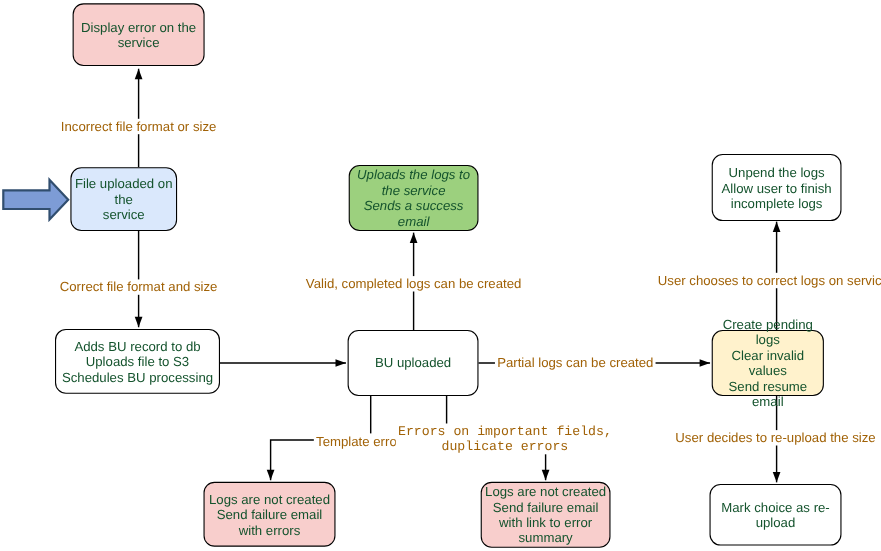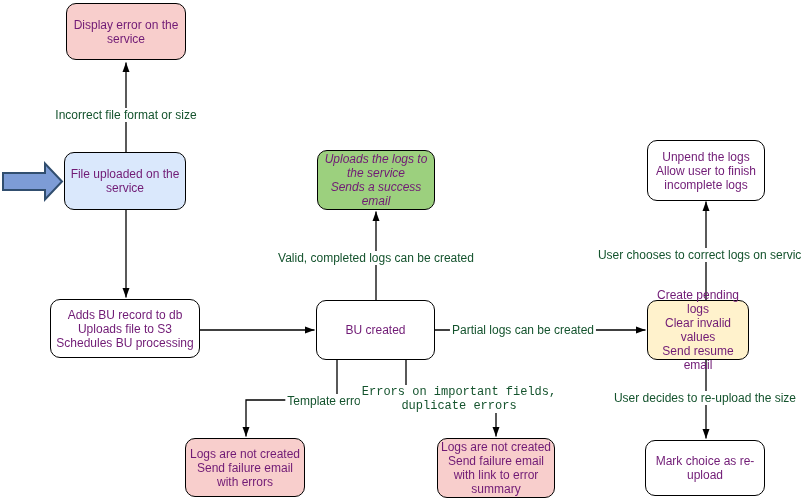--- a/index.html
+++ b/index.html
@@ -35,39 +35,39 @@
     position: absolute;
     box-sizing: border-box;
     border: 1.4px solid var(--stroke, #000);
     border-radius: 10px;
     display: flex;
     align-items: center;
     justify-content: center;
     text-align: center;
     font-size: 12px;
     line-height: 14px;
-    color: #701a75;
+    color: #14532d;
     padding: 1px;
   }
   .node .txt {
     white-space: pre-line;
   }
   .fill-pink   { background: var(--pink-fill,   #f8cecc); }
   .fill-blue   { background: var(--blue-fill,   #dae8fc); }
   .fill-green  { background: var(--green-fill,  #9cd07e); }
   .fill-yellow { background: var(--yellow-fill, #fff2cc); }
   .fill-white  { background: var(--white-fill,  #ffffff); }
   .edge-label {
     position: absolute;
     transform: translate(-50%, -50%);
     background: #ffffff;
     padding: 0 2px;
     font-size: 12px;
     line-height: 14px;
-    color: #14532d;
+    color: #a16207;
     white-space: nowrap;
     text-align: center;
   }
   .edge-label.multiline {
     white-space: pre-line;
   }
 </style>
 </head>
 <body>
 
@@ -89,33 +89,33 @@
     <path class="edge" d="M337,360 L337,400 L246,400 L246,436.5" marker-end="url(#arrow)"></path>
     <path class="edge" d="M406,360 L406,398 L496,398 L496,436.5" marker-end="url(#arrow)"></path>
     <polygon class="pointer" points="3,173 45,173 45,163.5 62,181.5 45,199.5 45,190 3,190"></polygon>
   </svg>
 
   <div class="node fill-pink" style="left:66px; top:3px; width:120px; height:57px;">
     <span class="txt">Display error on the
 service</span>
   </div>
 
-  <div class="node fill-blue" style="left:64px; top:152px; width:122px; height:58px;">
+  <div class="node fill-blue" style="left:64px; top:152px; width:97px; height:58px;">
     <span class="txt">File uploaded on the
 service</span>
   </div>
 
   <div class="node fill-white" style="left:50px; top:299px; width:150px; height:59px;">
     <span class="txt">Adds BU record to db
 Uploads file to S3
 Schedules BU processing</span>
   </div>
 
   <div class="node fill-white" style="left:316px; top:300px; width:119px; height:60px;">
-    <span class="txt">BU created</span>
+    <span class="txt">BU uploaded</span>
   </div>
 
   <div class="node fill-green" style="left:317px; top:150px; width:118px; height:60px;font-style:italic;">
     <span class="txt">Uploads the logs to
 the service
 Sends a success
 email</span>
   </div>
 
   <div class="node fill-yellow" style="left:647px; top:300px; width:102px; height:60px;">
@@ -143,20 +143,21 @@
 
   <div class="node fill-pink" style="left:437px; top:438px; width:118px; height:60px;">
     <span class="txt">Logs are not created
 Send failure email
 with link to error
 summary</span>
   </div>
 
   <div class="edge-label" style="left:126px; top:115px;">Incorrect file format or size</div>
 
+  <div class="edge-label" style="left:126px; top:261px;">Correct file format and size</div>
 
   <div class="edge-label" style="left:523px; top:330px;">Partial logs can be created</div>
 
   <div class="edge-label" style="left:376px; top:258px;">Valid, completed logs can be created</div>
 
   <div class="edge-label" style="left:329px; top:401px;">Template errors</div>
 
   <div class="edge-label multiline" style="left:459px; top:399px;font-family:Liberation Mono, monospace;">Errors on important fields,
 duplicate errors</div>
 

